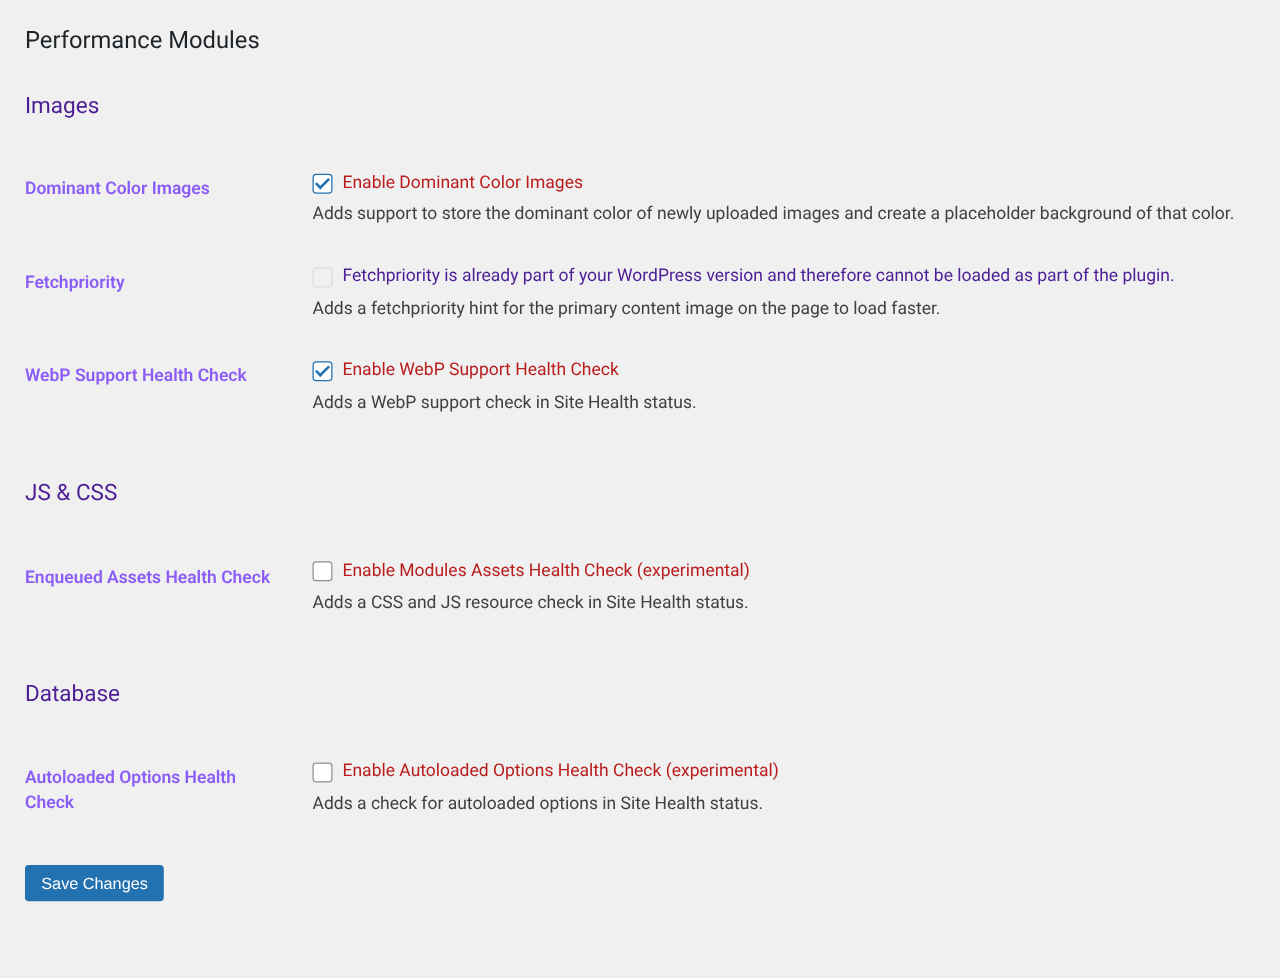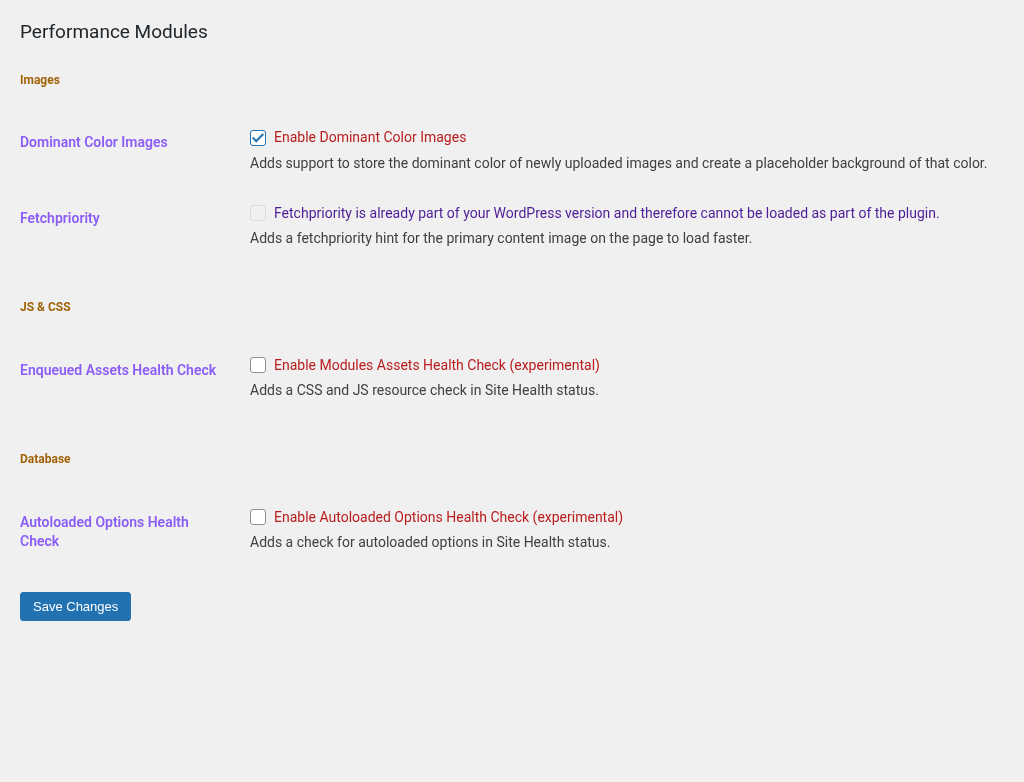--- a/index.html
+++ b/index.html
@@ -13,24 +13,24 @@
       width: 1024px;
     }
     h1 {
       font-size: 19px;
       font-weight: 400;
       margin: 0 0 22px 0;
       padding: 9px 0 4px 0;
       color: #1d2327;
     }
     h2 {
-      font-size: 12px;
-      font-weight: 700;
+      font-size: 18px;
+      font-weight: 400;
       margin: 0 0 25px 0;
-      color: #a16207;
+      color: #4c1d95;
     }
     .form-table {
       width: 100%;
       border-collapse: collapse;
     }
     .form-table th {
       vertical-align: top;
       text-align: left;
       padding: 20px 10px 20px 0;
       width: 220px;
@@ -136,20 +136,30 @@
   <tr>
     <th>Fetchpriority</th>
     <td>
       <div class="checkbox-row">
         <input type="checkbox" disabled="" style="">
         <label class="checkbox-label disabled">Fetchpriority is already part of your WordPress version and therefore cannot be loaded as part of the plugin.</label>
       </div>
       <p class="description">Adds a fetchpriority hint for the primary content image on the page to load faster.</p>
     </td>
   </tr>
+  <tr>
+    <th>WebP Support Health Check</th>
+    <td>
+      <div class="checkbox-row">
+        <input type="checkbox" checked="" style="">
+        <label class="checkbox-label">Enable WebP Support Health Check</label>
+      </div>
+      <p class="description">Adds a WebP support check in Site Health status.</p>
+    </td>
+  </tr>
 </tbody>
   </table>
 
 <div class="section-spacer"></div>
 <h2>JS &amp; CSS</h2>
 
 <table class="form-table">
   <tbody>
       <tr>
     <th>Enqueued Assets Health Check</th>

